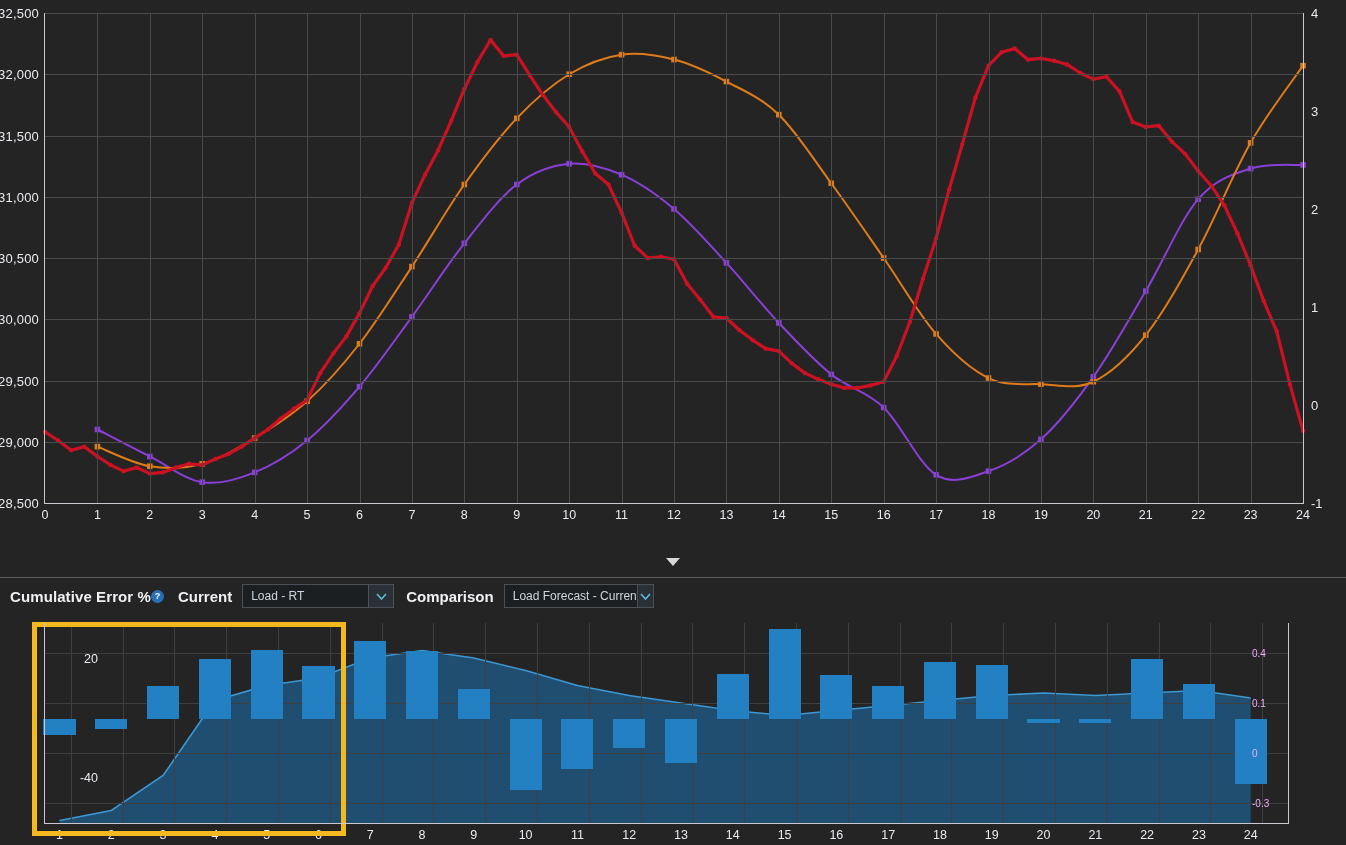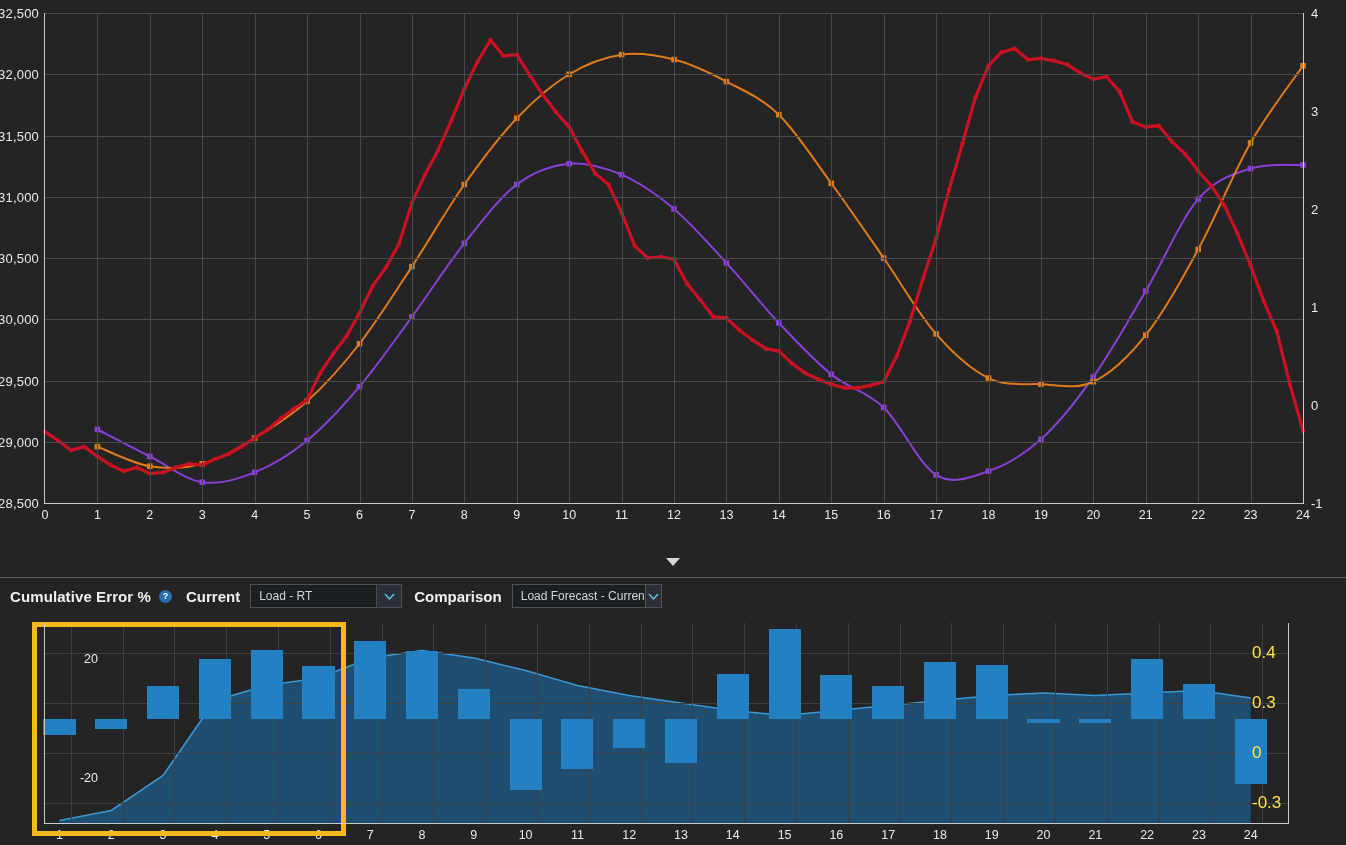--- a/index.html
+++ b/index.html
@@ -26,21 +26,21 @@
   
   .chevron-row{position:absolute;left:0;top:552px;width:1346px;height:24px;}
   .chevron{position:absolute;left:50%;top:6px;transform:translateX(-50%);
            width:0;height:0;border-left:7px solid transparent;
            border-right:7px solid transparent;border-top:8px solid #d8d8d8;cursor:pointer;}
   .hr-divider{position:absolute;left:0;top:577px;width:1346px;height:1px;background:#5a5a5a;}
 
   
   .toolbar{position:absolute;left:0;top:578px;width:1346px;height:36px;
            display:flex;align-items:center;padding-left:10px;box-sizing:border-box;}
-  .tb-title{font-size:15px;font-weight:bold;color:#f0f0f4;margin-right:8px;letter-spacing:.1px;}
+  .tb-title{font-size:15px;font-weight:bold;color:#f0f0f4;margin-right:0;letter-spacing:.1px;}
   .info-icon{width:13px;height:13px;border-radius:50%;background:#2a6fb5;
              color:#fff;font-size:9px;line-height:13px;text-align:center;
              font-weight:bold;margin-right:14px;cursor:pointer;flex:0 0 auto;}
   .tb-label{font-size:15px;font-weight:bold;color:#f0f0f4;margin-right:10px;}
   .select{position:relative;height:24px;border:1px solid #4c5157;background:#1c1f22;
           display:flex;align-items:center;cursor:pointer;box-sizing:border-box;}
   .select .val{font-size:12px;color:#cfd6dd;padding:0 8px;white-space:nowrap;}
   .select .caret{width:26px;height:22px;background:#2b3036;display:flex;
                  align-items:center;justify-content:center;border-left:1px solid #4c5157;}
   .caret svg{display:block;}
@@ -50,21 +50,21 @@
   #sel-comparison .val{width:116px;}
 
   
   .bottom-chart{position:absolute;left:0;top:614px;width:1346px;height:231px;}
   .bot-plot{position:absolute;left:45px;top:9px;width:1243px;height:200px;}
   .bgridline-h{position:absolute;left:0;width:100%;height:1px;background:#3f3f3f;}
   .bgridline-v{position:absolute;top:0;height:100%;width:1px;background:#3f3f3f;}
   .bytick-l{position:absolute;right:1248px;transform:translateY(-50%);
             font-size:12.5px;color:#e9e9ef;white-space:nowrap;}
   .bytick-r{position:absolute;left:1252px;transform:translateY(-50%);
-            font-size:17px;color:#fde047;white-space:nowrap;}
+            font-size:10px;color:#f0abfc;white-space:nowrap;}
   .bxtick{position:absolute;transform:translateX(-50%);font-size:12.5px;color:#e9e9ef;}
   .bar{position:absolute;background:#2380c2;}
   .selection-box{position:absolute;border:5px solid #f5b81f;box-sizing:border-box;
                  pointer-events:none;}
   .sel-handle{position:absolute;width:5px;top:0;bottom:0;cursor:ew-resize;}
 </style>
 </head>
 <body>
 
 <div class="app">
@@ -388,25 +388,25 @@
         <div class="bar" style="left: 878.905px; width: 32.1108px; top: 38.806px; height: 56.7164px;"></div>
         <div class="bar" style="left: 930.696px; width: 32.1108px; top: 41.791px; height: 53.7313px;"></div>
         <div class="bar" style="left: 982.488px; width: 32.1108px; top: 95.5224px; height: 4.47761px;"></div>
         <div class="bar" style="left: 1034.28px; width: 32.1108px; top: 95.5224px; height: 4.47761px;"></div>
         <div class="bar" style="left: 1086.07px; width: 32.1108px; top: 35.8209px; height: 59.7015px;"></div>
         <div class="bar" style="left: 1137.86px; width: 32.1108px; top: 61.194px; height: 34.3284px;"></div>
         <div class="bar" style="left: 1189.65px; width: 32.1108px; top: 95.5224px; height: 65.6716px;"></div>
       </div>
     <div id="botYLeft">
         <div class="bytick-l" style="top: 44.8209px;">20</div>
-        <div class="bytick-l" style="top: 164.224px;">-20</div>
+        <div class="bytick-l" style="top: 164.224px;">-40</div>
       </div>
     <div id="botYRight">
         <div class="bytick-r" style="top: 39px;">0.4</div>
-        <div class="bytick-r" style="top: 89px;">0.3</div>
+        <div class="bytick-r" style="top: 89px;">0.1</div>
         <div class="bytick-r" style="top: 139px;">0</div>
         <div class="bytick-r" style="top: 189px;">-0.3</div>
       </div>
     <div id="botX">
         <div class="bxtick" style="left: 59.5017px; top: 214px;">1</div>
         <div class="bxtick" style="left: 111.293px; top: 214px;">2</div>
         <div class="bxtick" style="left: 163.085px; top: 214px;">3</div>
         <div class="bxtick" style="left: 214.877px; top: 214px;">4</div>
         <div class="bxtick" style="left: 266.668px; top: 214px;">5</div>
         <div class="bxtick" style="left: 318.46px; top: 214px;">6</div>

